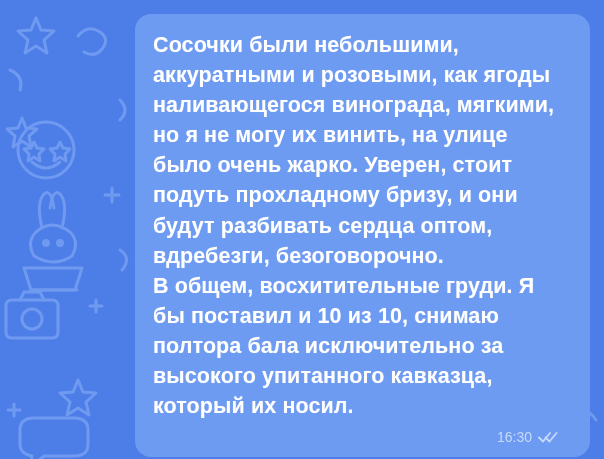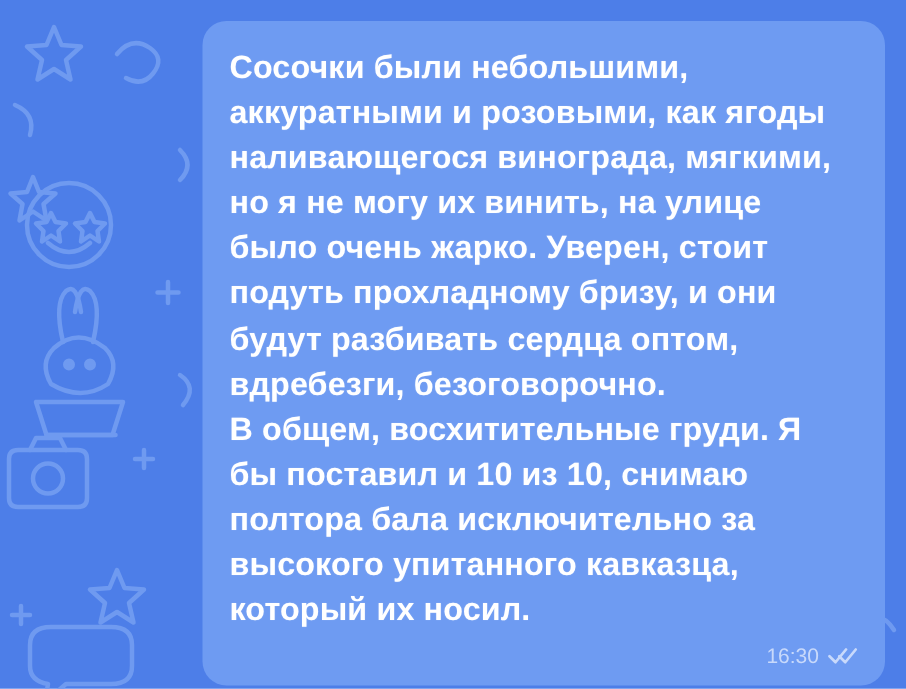--- a/index.html
+++ b/index.html
@@ -32,21 +32,21 @@
   }
   
   .bubble {
     position: absolute;
     left: 135px;
     top: 14px;
     width: 455px;
     box-sizing: border-box;
     background: #6e9bf2;
     border-radius: 16px;
-    padding: 16px 18px 10px 18px;
+    padding: 16px 32px 10px 18px;
     color: #ffffff;
   }
   .bubble-text {
     font-size: 21.5px;
     line-height: 1.40;
     font-weight: 600;
     letter-spacing: 0.1px;
     white-space: pre-wrap;
     color: #ffffff;
     text-shadow: 0 0 1px rgba(255,255,255,0.25);

